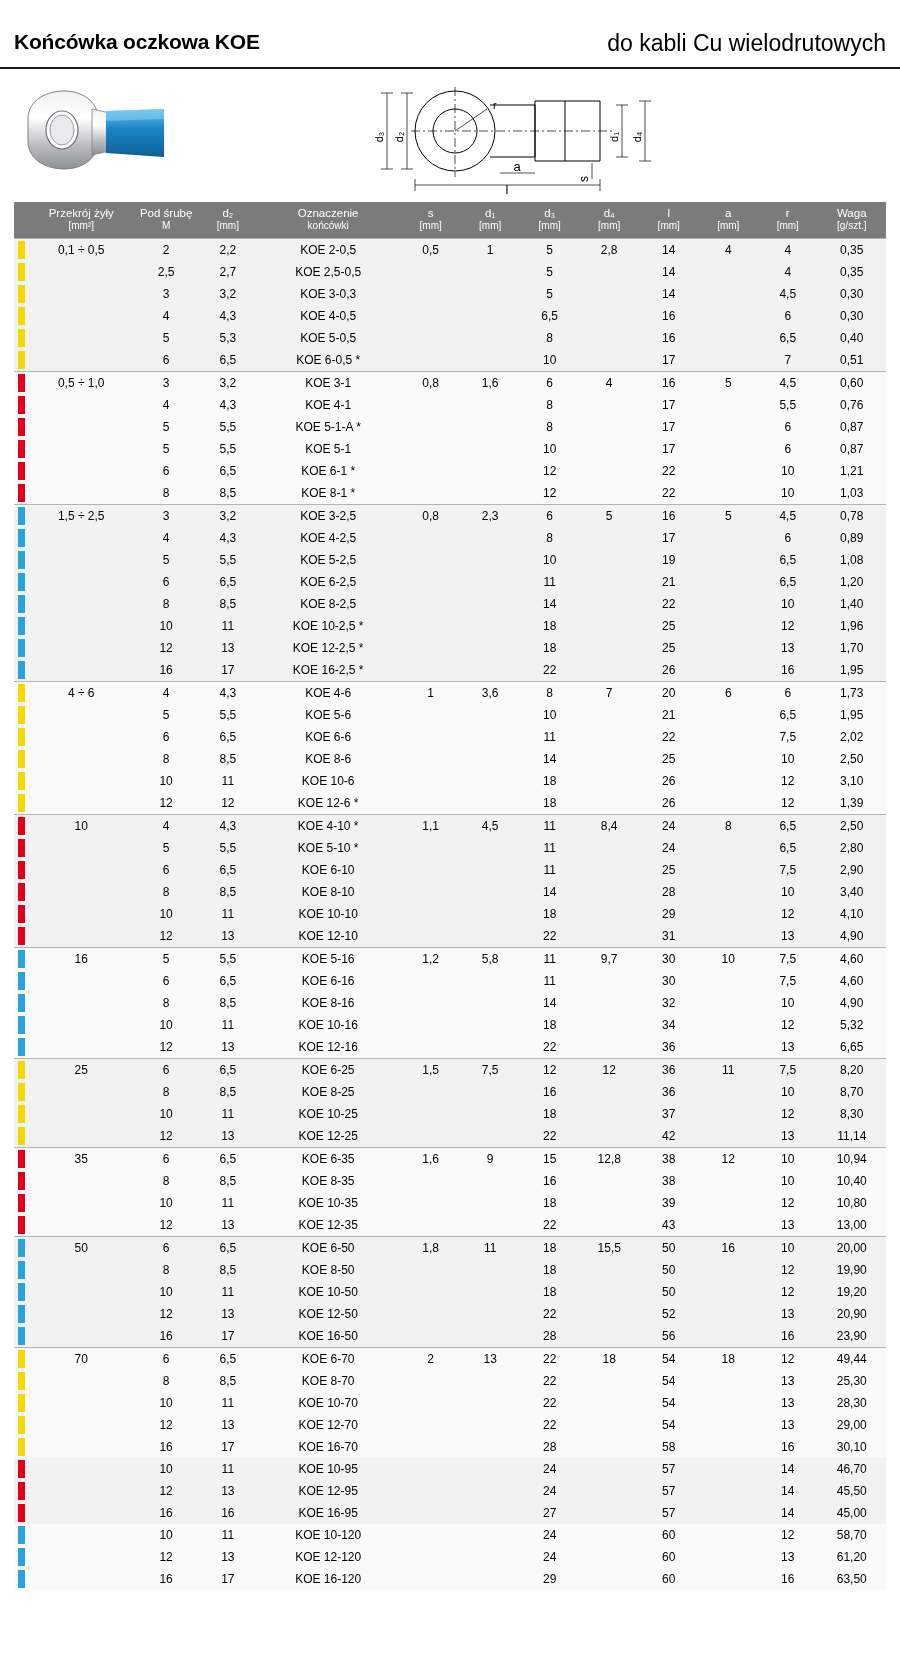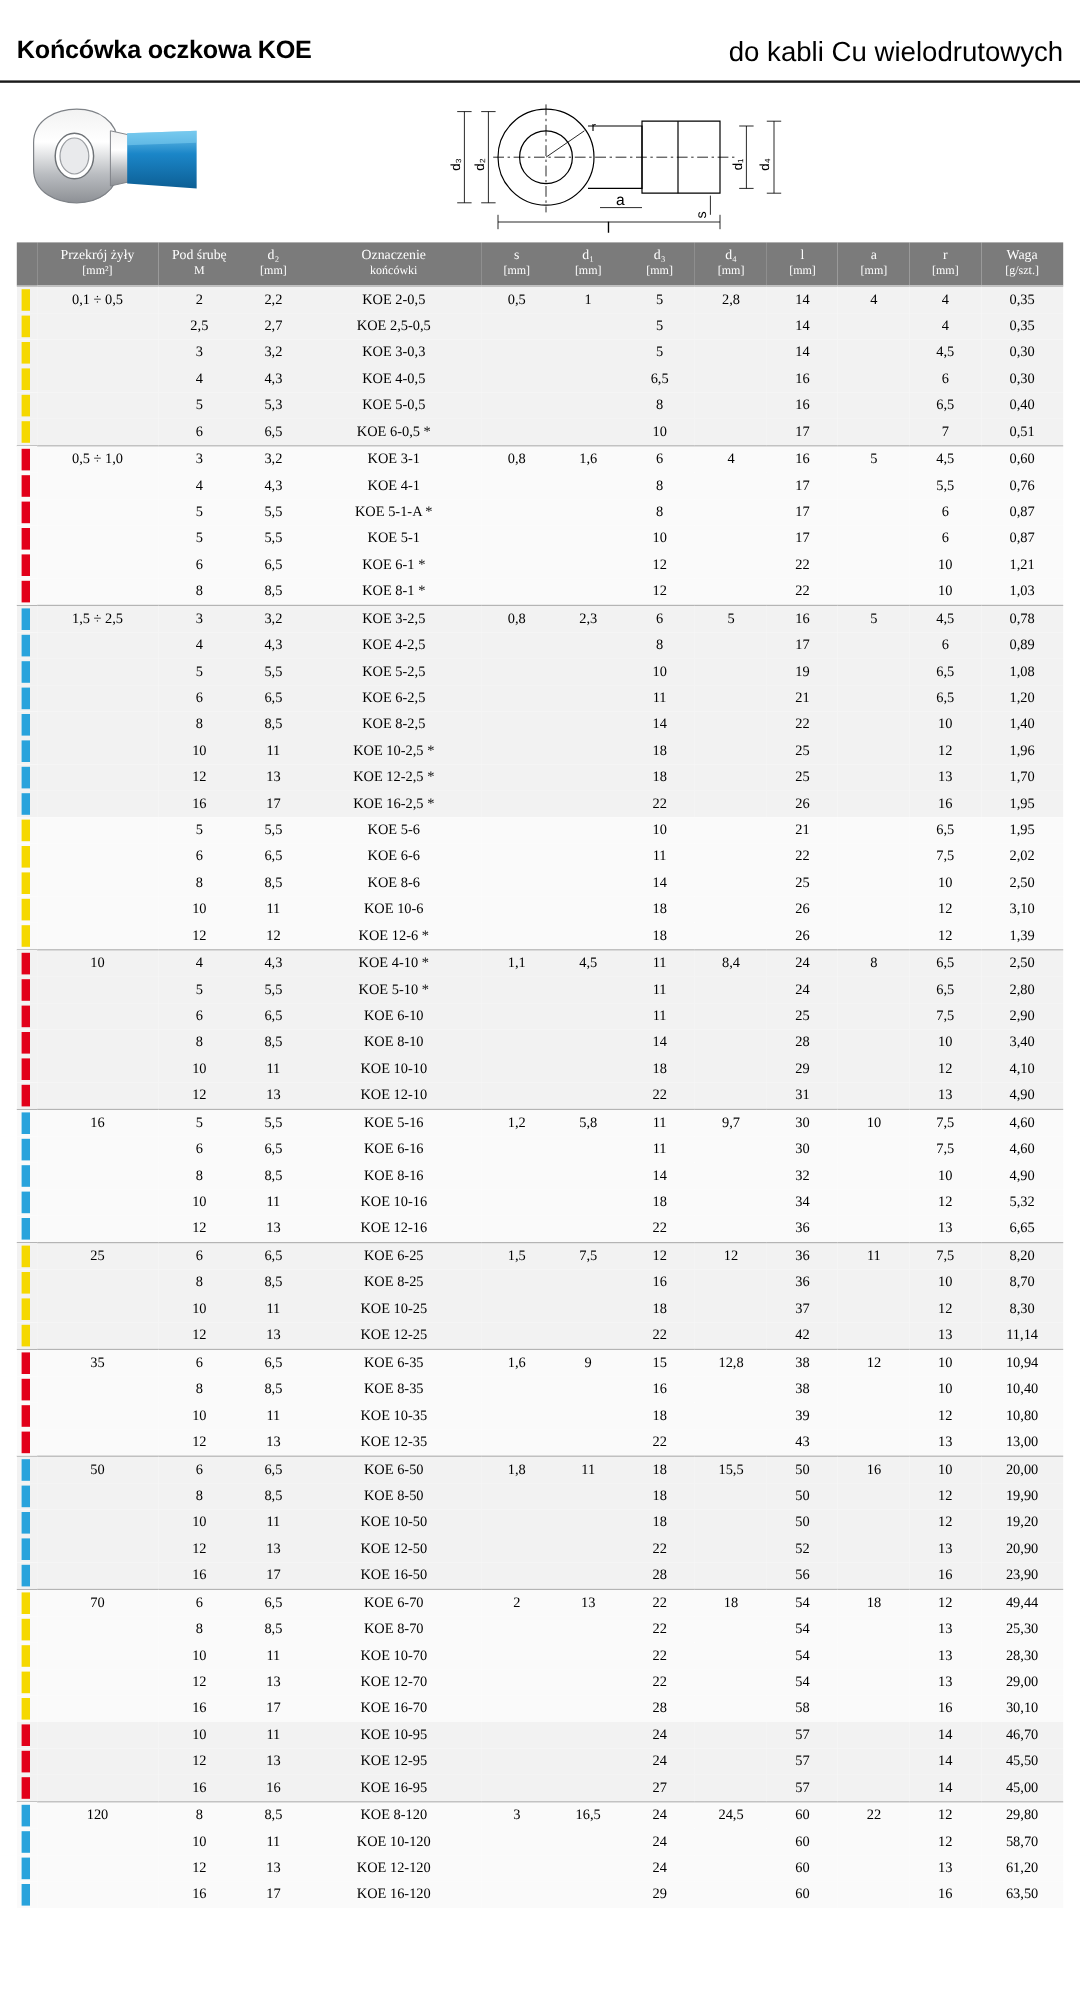--- a/index.html
+++ b/index.html
@@ -35,21 +35,20 @@
     text-align: right; font-size: 12.5px; line-height: 1.55; padding-top: 2px;
     flex: 0 0 auto;
   }
   .drawing { flex: 1 1 auto; display: flex; justify-content: center; }
 
   
   table.data {
     border-collapse: collapse;
     width: 100%;
     font-size: 12px;
-    font-family: Liberation Serif, serif;
   }
   table.data thead th {
     background: #7b7b7b;
     color: #ffffff;
     font-weight: normal;
     font-size: 11.5px;
     line-height: 1.15;
     padding: 5px 2px 6px 2px;
     text-align: center;
     vertical-align: middle;
@@ -577,20 +576,37 @@
             <td class="c-ozn">KOE 16-2,5 *</td>
             <td class="c-s"></td>
             <td class="c-d1"></td>
             <td class="c-d3">22</td>
             <td class="c-d4"></td>
             <td class="c-l">26</td>
             <td class="c-a"></td>
             <td class="c-r">16</td>
             <td class="c-waga">1,95</td>
           </tr>
+          <tr class="band-odd group-start">
+            <td class="c-swatch swatch-cell">
+              <span class="swatch" style="background: rgb(245, 216, 0);"></span>
+            </td>
+            <td class="c-przekroj">4 ÷ 6</td>
+            <td class="c-m">4</td>
+            <td class="c-d2">4,3</td>
+            <td class="c-ozn">KOE 4-6</td>
+            <td class="c-s">1</td>
+            <td class="c-d1">3,6</td>
+            <td class="c-d3">8</td>
+            <td class="c-d4">7</td>
+            <td class="c-l">20</td>
+            <td class="c-a">6</td>
+            <td class="c-r">6</td>
+            <td class="c-waga">1,73</td>
+          </tr>
           <tr class="band-odd">
             <td class="c-swatch swatch-cell">
               <span class="swatch" style="background: rgb(245, 216, 0);"></span>
             </td>
             <td class="c-przekroj"></td>
             <td class="c-m">5</td>
             <td class="c-d2">5,5</td>
             <td class="c-ozn">KOE 5-6</td>
             <td class="c-s"></td>
             <td class="c-d1"></td>
@@ -1206,37 +1222,20 @@
             <td class="c-ozn">KOE 16-95</td>
             <td class="c-s"></td>
             <td class="c-d1"></td>
             <td class="c-d3">27</td>
             <td class="c-d4"></td>
             <td class="c-l">57</td>
             <td class="c-a"></td>
             <td class="c-r">14</td>
             <td class="c-waga">45,00</td>
           </tr>
-          <tr class="band-odd group-start">
-            <td class="c-swatch swatch-cell">
-              <span class="swatch" style="background: rgb(41, 163, 220);"></span>
-            </td>
-            <td class="c-przekroj">120</td>
-            <td class="c-m">8</td>
-            <td class="c-d2">8,5</td>
-            <td class="c-ozn">KOE 8-120</td>
-            <td class="c-s">3</td>
-            <td class="c-d1">16,5</td>
-            <td class="c-d3">24</td>
-            <td class="c-d4">24,5</td>
-            <td class="c-l">60</td>
-            <td class="c-a">22</td>
-            <td class="c-r">12</td>
-            <td class="c-waga">29,80</td>
-          </tr>
           <tr class="band-odd">
             <td class="c-swatch swatch-cell">
               <span class="swatch" style="background: rgb(41, 163, 220);"></span>
             </td>
             <td class="c-przekroj"></td>
             <td class="c-m">10</td>
             <td class="c-d2">11</td>
             <td class="c-ozn">KOE 10-120</td>
             <td class="c-s"></td>
             <td class="c-d1"></td>

